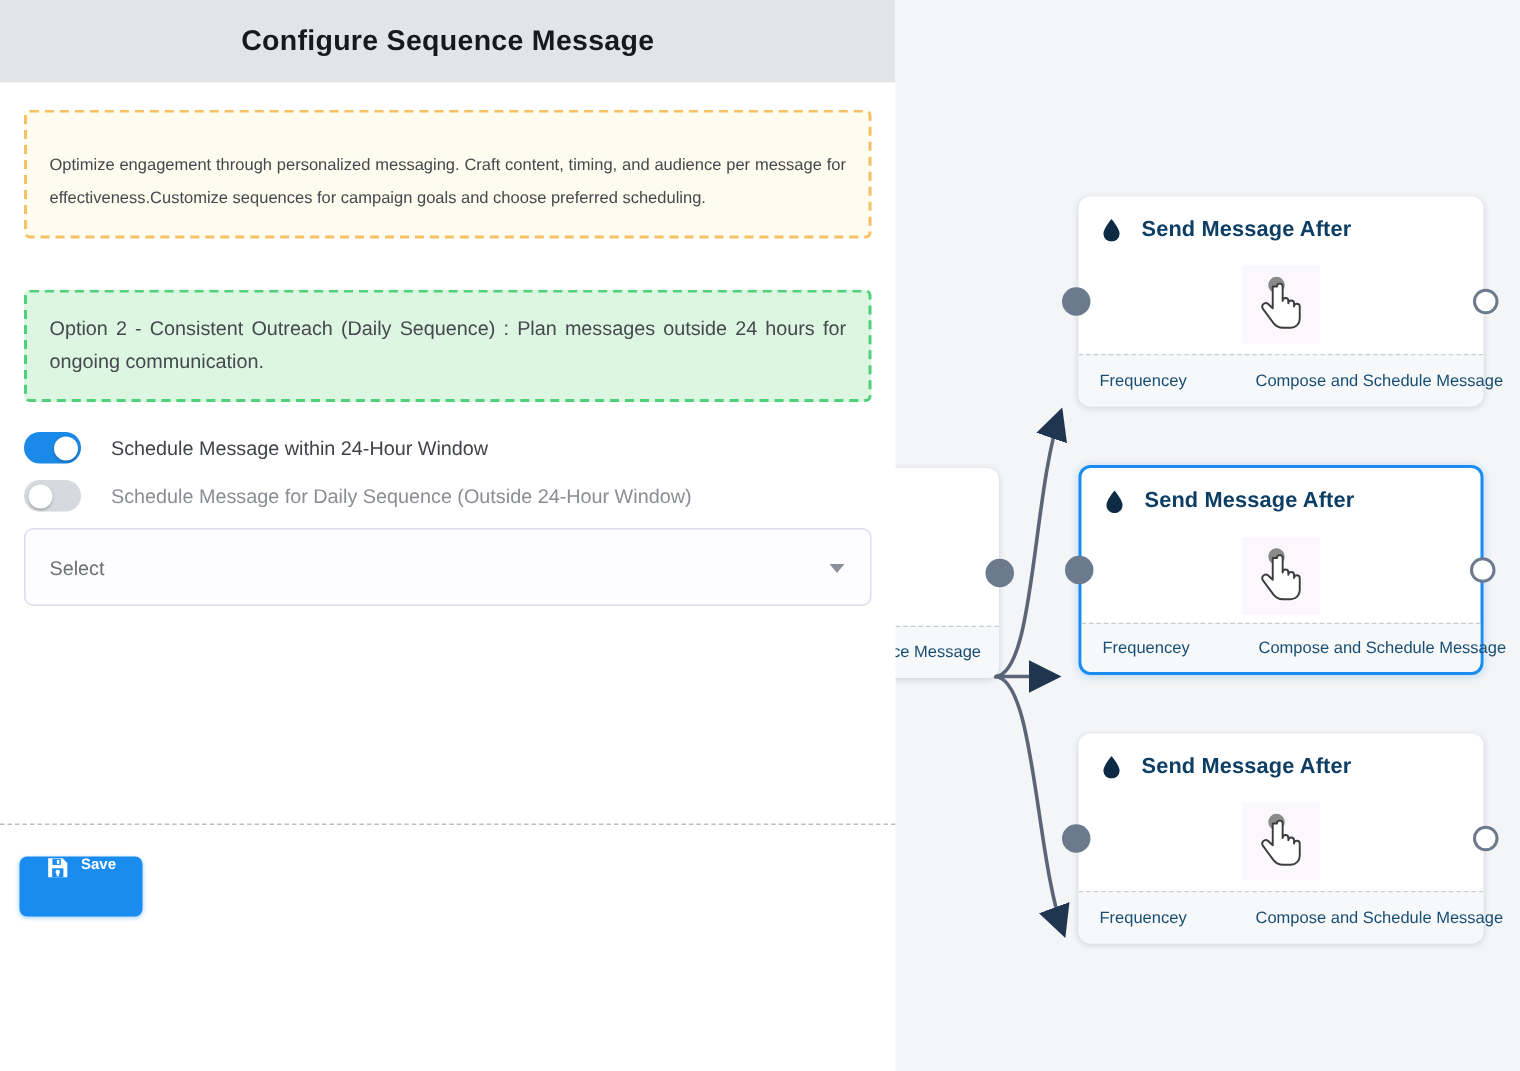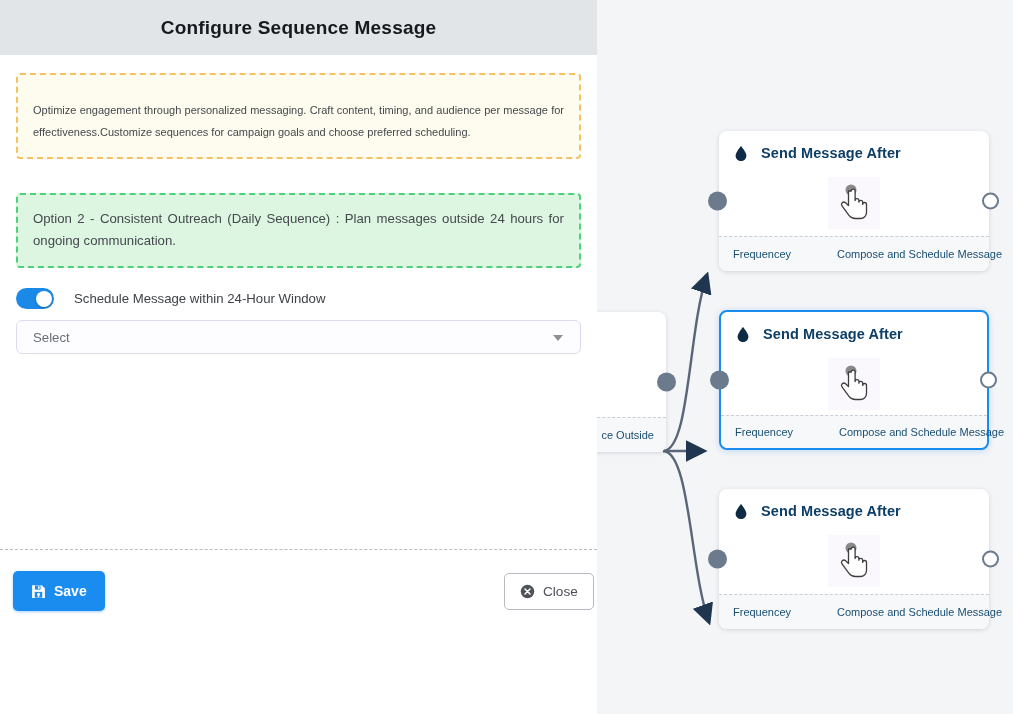--- a/index.html
+++ b/index.html
@@ -166,21 +166,21 @@
   .switch.on .knob { left: 19.5px; }
   .toggle-label { font-size: 13.2px; color: #3f4247; }
   .toggle-label.muted { color: #8a8d93; }
 
   .field-label {
     font-size: 13.8px; font-weight: bold; color: #2c2f34;
     margin: 23px 0 9px 0;
   }
   .select {
     position: relative;
-    height: 34px;
+    height: 52px;
     border: 1px solid #dcdcf0;
     border-radius: 6px;
     background: #fdfdff;
     display: flex; align-items: center;
     padding: 0 16px;
   }
   .select-value { font-size: 13.2px; color: #6b6e74; }
   .caret {
     position: absolute; right: 17px; top: 50%;
     margin-top: -2px;
@@ -193,23 +193,23 @@
   .panel-divider {
     position: absolute; left: 0; top: 549px;
     width: 597px; height: 0;
     border-top: 1px dashed #b9bcc2;
   }
 
   .btn-save {
     position: absolute; left: 13px; top: 571px;
     height: 40px; padding: 0 18px;
     background: #1a8cf0; border: none; border-radius: 5px;
-    color: #ffffff; font-size: 14px; font-weight: bold;
+    color: #ffffff; font-size: 10px; font-weight: bold;
     font-family: "Liberation Sans", sans-serif;
-    display: flex; align-items: center; gap: 8px;
+    display: flex; gap: 8px;
     cursor: pointer;
     box-shadow: 0 1px 3px rgba(26,140,240,.4);
   }
   .btn-close {
     position: absolute; left: 504px; top: 573px;
     height: 37px; padding: 0 15px;
     background: #ffffff; border: 1px solid #b6bac1; border-radius: 5px;
     color: #4b4e54; font-size: 13.6px;
     font-family: "Liberation Sans", sans-serif;
     display: flex; align-items: center; gap: 8px;
@@ -231,21 +231,21 @@
         </marker>
       </defs>
       <path d="M663,451 C690,451 688,330 707,275" stroke="#5a6678" stroke-width="2.4" fill="none" marker-end="url(#arrow)"></path>
       <path d="M663,451 L704,451" stroke="#5a6678" stroke-width="2.4" fill="none" marker-end="url(#arrow)"></path>
       <path d="M663,451 C690,451 690,570 709,622" stroke="#5a6678" stroke-width="2.4" fill="none" marker-end="url(#arrow)"></path>
     </svg>
 
     <div class="node-partial">
       <div class="p-body"></div>
       <div class="p-foot">
-        <span>ce Outside</span>
+        <span>ce Message</span>
       </div>
       <div class="handle-out" style="background:#6b7a8d;border:none;width:19px;height:19px;right:-10px;"></div>
     </div>
 
     <div class="node" style="left:719px; top:131px;">
       <div class="node-body">
         <div class="node-title">
           <svg class="drop-icon" viewBox="0 0 12 15">
             <path d="M6 0 C6 0 11.4 6.4 11.4 9.7 A5.4 5.4 0 0 1 0.6 9.7 C0.6 6.4 6 0 6 0 Z" fill="#0d2b45"></path>
           </svg>
@@ -326,20 +326,26 @@
 
       <div class="opt second">Option 2 - Consistent Outreach (Daily Sequence) : Plan messages outside 24 hours for ongoing communication.</div>
 
       <div class="toggle-row">
         <div class="switch on">
           <div class="knob"></div>
         </div>
         <span class="toggle-label">Schedule Message within 24-Hour Window</span>
       </div>
 
+      <div class="toggle-row">
+        <div class="switch">
+          <div class="knob"></div>
+        </div>
+        <span class="toggle-label muted">Schedule Message for Daily Sequence (Outside 24-Hour Window)</span>
+      </div>
 
 
       <div class="select">
         <span class="select-value">Select</span>
         <span class="caret"></span>
       </div>
     </div>
 
     <div class="panel-divider"></div>
 
@@ -348,22 +354,15 @@
         <path d="M1.2 1.2 h10.2 L14.8 4.6 V14.8 H1.2 Z" fill="#ffffff"></path>
         <rect x="4.2" y="1.6" width="6" height="4.4" fill="#1a8cf0"></rect>
         <rect x="7.4" y="2.4" width="1.7" height="2.8" fill="#ffffff"></rect>
         <rect x="4.0" y="8.4" width="8" height="6.2" fill="#1a8cf0"></rect>
         <circle cx="8" cy="11.0" r="1.6" fill="#ffffff"></circle>
         <rect x="7.2" y="11.0" width="1.6" height="3.1" fill="#ffffff"></rect>
       </svg>
       <span>Save</span>
     </button>
 
-    <button class="btn-close">
-      <svg class="icon-sm" viewBox="0 0 16 16">
-        <circle cx="8" cy="8" r="7.2" fill="#4f5257"></circle>
-        <path d="M5.3 5.3 L10.7 10.7 M10.7 5.3 L5.3 10.7" stroke="#ffffff" stroke-width="1.6" stroke-linecap="round"></path>
-      </svg>
-      <span>Close</span>
-    </button>
   </div>
 
 </div>
 
 </body></html>

